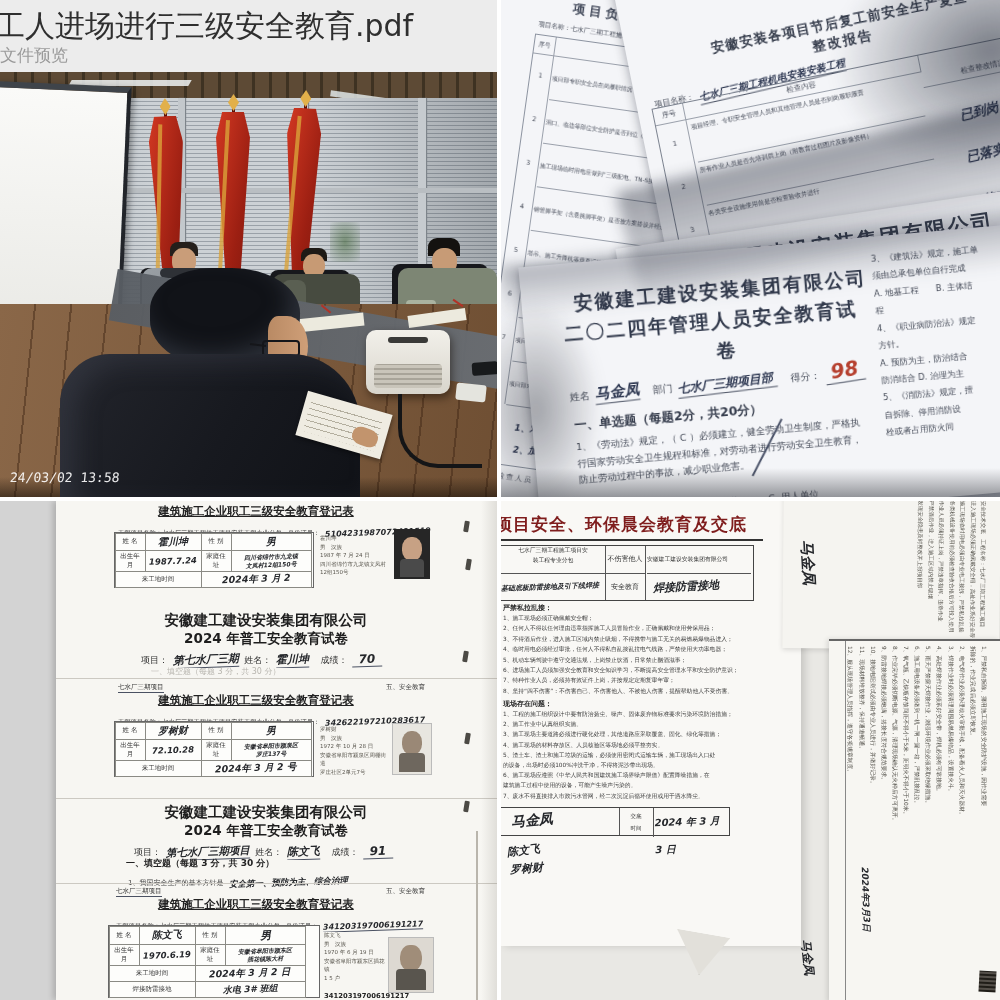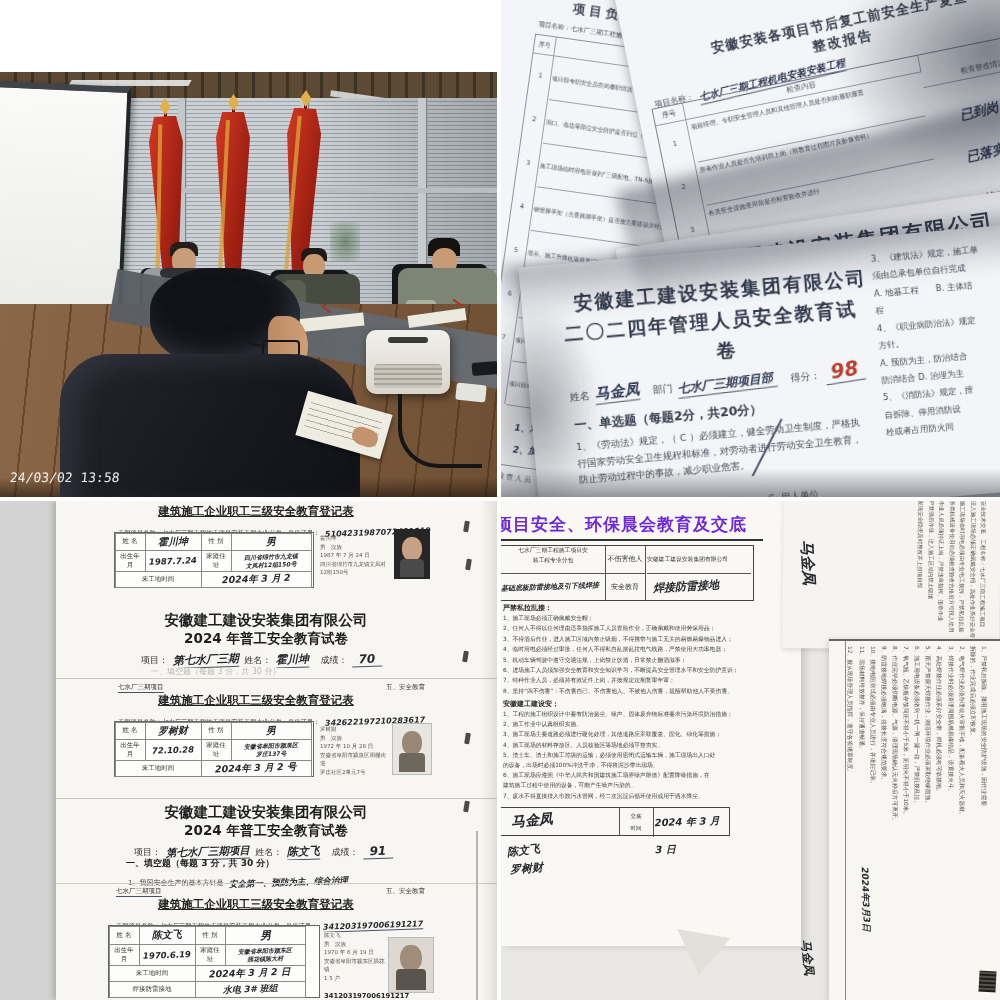--- a/index.html
+++ b/index.html
@@ -23,20 +23,24 @@
   .idp{font-size:5.5px;line-height:1.55;color:#5a574f;}
   .dense{color:#454b58;}
   .shadowblur{filter:blur(7px);}
   .dash{width:5px;height:11px;background:#4c4a45;transform:rotate(9deg);border-radius:1px;}
 </style>
 </head>
 <body>
 
 <div id="app">
 
+  <div class="a" id="header" style="left:0;top:0;width:497px;height:72px;background:#ececec;">
+    <div class="a nowrap" style="left:-5px;top:6px;width:500px;font-size:30px;color:#2f2f2f;">工人进场进行三级安全教育.pdf</div>
+    <div class="a" style="left:0;top:44px;font-size:17px;color:#9a9a9a;">文件预览</div>
+  </div>
 
   <div class="a" id="photo" style="left:0;top:72px;width:497px;height:425px;background:#b9bec4;overflow:hidden;">
     <div class="a" style="left:0;top:0;width:497px;height:26px;
          background:repeating-linear-gradient(90deg,#5d4a35 0 14px,#3e3222 14px 17px);"></div>
     <div class="a" style="left:0;top:0;width:497px;height:110px;
          background:repeating-linear-gradient(90deg,#5d4a35 0 14px,#3e3222 14px 17px);
          clip-path:polygon(58% 0,100% 0,100% 26%,70% 9%);"></div>
     <div class="a" style="left:70px;top:8px;width:120px;height:6px;background:#eef3f5;opacity:.85;transform:skewX(-30deg);"></div>
     <div class="a" style="left:330px;top:26px;width:110px;height:6px;background:#e8f0f2;opacity:.8;transform:rotate(8deg);"></div>
     <div class="a" style="left:0;top:26px;width:497px;height:230px;
@@ -410,21 +414,21 @@
       <div class="a dash" style="left:409px;top:232px;"></div>
       <div class="a dash" style="left:408px;top:300px;"></div>
       <div class="a" style="left:420px;top:330px;width:2px;height:169px;background:#b9b5ac;"></div>
       <div class="a" style="left:425px;top:0;width:16px;height:499px;background:linear-gradient(90deg,rgba(120,115,105,0),rgba(120,115,105,.18));"></div>
     </div>
   </div>
 
   <div class="a" id="quad-br" style="left:501px;top:501px;width:499px;height:499px;background:#e9e8e4;overflow:hidden;">
 
     <div class="a" style="left:0;top:0;width:300px;height:445px;background:#f9f8f5;box-shadow:4px 0 8px rgba(0,0,0,.15);">
-      <div class="a b nowrap" style="left:-6px;top:12px;width:268px;font-size:17px;letter-spacing:1px;color:#6d28d9;border-bottom:2px solid #333;padding-bottom:3px;">项目安全、环保晨会教育及交底</div>
+      <div class="a b nowrap" style="left:-6px;top:12px;width:268px;font-size:17px;letter-spacing:1px;color:#7f1d1d;border-bottom:2px solid #333;padding-bottom:3px;">项目安全、环保晨会教育及交底</div>
       <div class="a" style="left:0;top:44px;width:252px;height:54px;border:1px solid #444;border-left:none;">
         <div class="a pre ctr" style="left:0;top:0;width:104px;height:27px;font-size:5.8px;color:#333;border-right:1px solid #555;border-bottom:1px solid #555;line-height:1.7;">七水厂三期工程施工项目安
 装工程专业分包</div>
         <div class="a ctr" style="left:104px;top:0;width:40px;height:27px;font-size:7px;color:#333;border-right:1px solid #555;border-bottom:1px solid #555;line-height:27px;">不伤害他人</div>
         <div class="a nowrap" style="left:146px;top:0;width:104px;height:27px;font-size:5.8px;color:#333;border-bottom:1px solid #555;line-height:27px;">安徽建工建设安装集团有限公司</div>
         <div class="a nowrap" style="left:0;top:28px;width:104px;height:26px;border-right:1px solid #555;">
           <span class="hwb" style="font-size:7px;transform:rotate(-2deg);line-height:26px;">基础底板防雷接地及引下线焊接</span>
         </div>
         <div class="a ctr" style="left:104px;top:28px;width:40px;height:26px;font-size:7px;color:#333;border-right:1px solid #555;line-height:26px;">安全教育</div>
         <div class="a" style="left:146px;top:28px;width:104px;height:26px;">
@@ -433,21 +437,21 @@
       </div>
       <div class="a b" style="left:2px;top:102px;font-size:7px;color:#2a2a2a;">严禁私拉乱接：</div>
       <div class="a pre" style="left:2px;top:112px;width:268px;font-size:5.8px;line-height:10.4px;color:#3c3c3c;">1、施工现场必须正确佩戴安全帽；
 2、任何人不得以任何理由违章指挥施工人员冒险作业，正确佩戴和使用劳保用品；
 3、不得酒后作业，进入施工区域内禁止吸烟，不得携带与施工无关的易燃易爆物品进入；
 4、临时用电必须经过审批，任何人不得私自乱接乱拉电气线路，严禁使用大功率电器；
 5、机动车辆驾驶中遵守交通法规，上岗禁止饮酒，日常禁止酗酒滋事；
 6、进场施工人员须加强安全教育和安全知识学习，不断提高安全管理水平和安全防护意识；
 7、特种作业人员，必须持有效证件上岗，并按规定定期复审年审；
 8、坚持“四不伤害”：不伤害自己、不伤害他人、不被他人伤害，提醒帮助他人不受伤害。</div>
-      <div class="a b" style="left:2px;top:198px;font-size:7px;color:#2a2a2a;">安徽建工建设安：</div>
+      <div class="a b" style="left:2px;top:198px;font-size:7px;color:#2a2a2a;">现场存在问题：</div>
       <div class="a pre" style="left:2px;top:208px;width:268px;font-size:5.8px;line-height:10.2px;color:#3c3c3c;">1、工程的施工组织设计中要有防治扬尘、噪声、固体废弃物标准要求污染环境防治措施；
 2、施工作业中认真组织实施。
 3、施工现场主要道路必须进行硬化处理，其他道路应采取覆盖、固化、绿化等措施；
 4、施工现场的材料存放区、人员核验区等场地必须平整夯实。
 5、渣土车、渣土和施工垃圾的运输，必须使用密闭式运输车辆，施工现场出入口处
 的设备，出场时必须100%冲洗干净，不得将泥沙带出现场。
 6、施工现场应遵照《中华人民共和国建筑施工场界噪声限值》配置降噪措施，在
 建筑施工过程中使用的设备，可能产生噪声污染的。
 7、废水不得直接排入市政污水管网，经二次沉淀后循环使用或用于洒水降尘。</div>
       <div class="a" style="left:0;top:306px;width:228px;height:27px;border:1px solid #444;border-left:none;">

